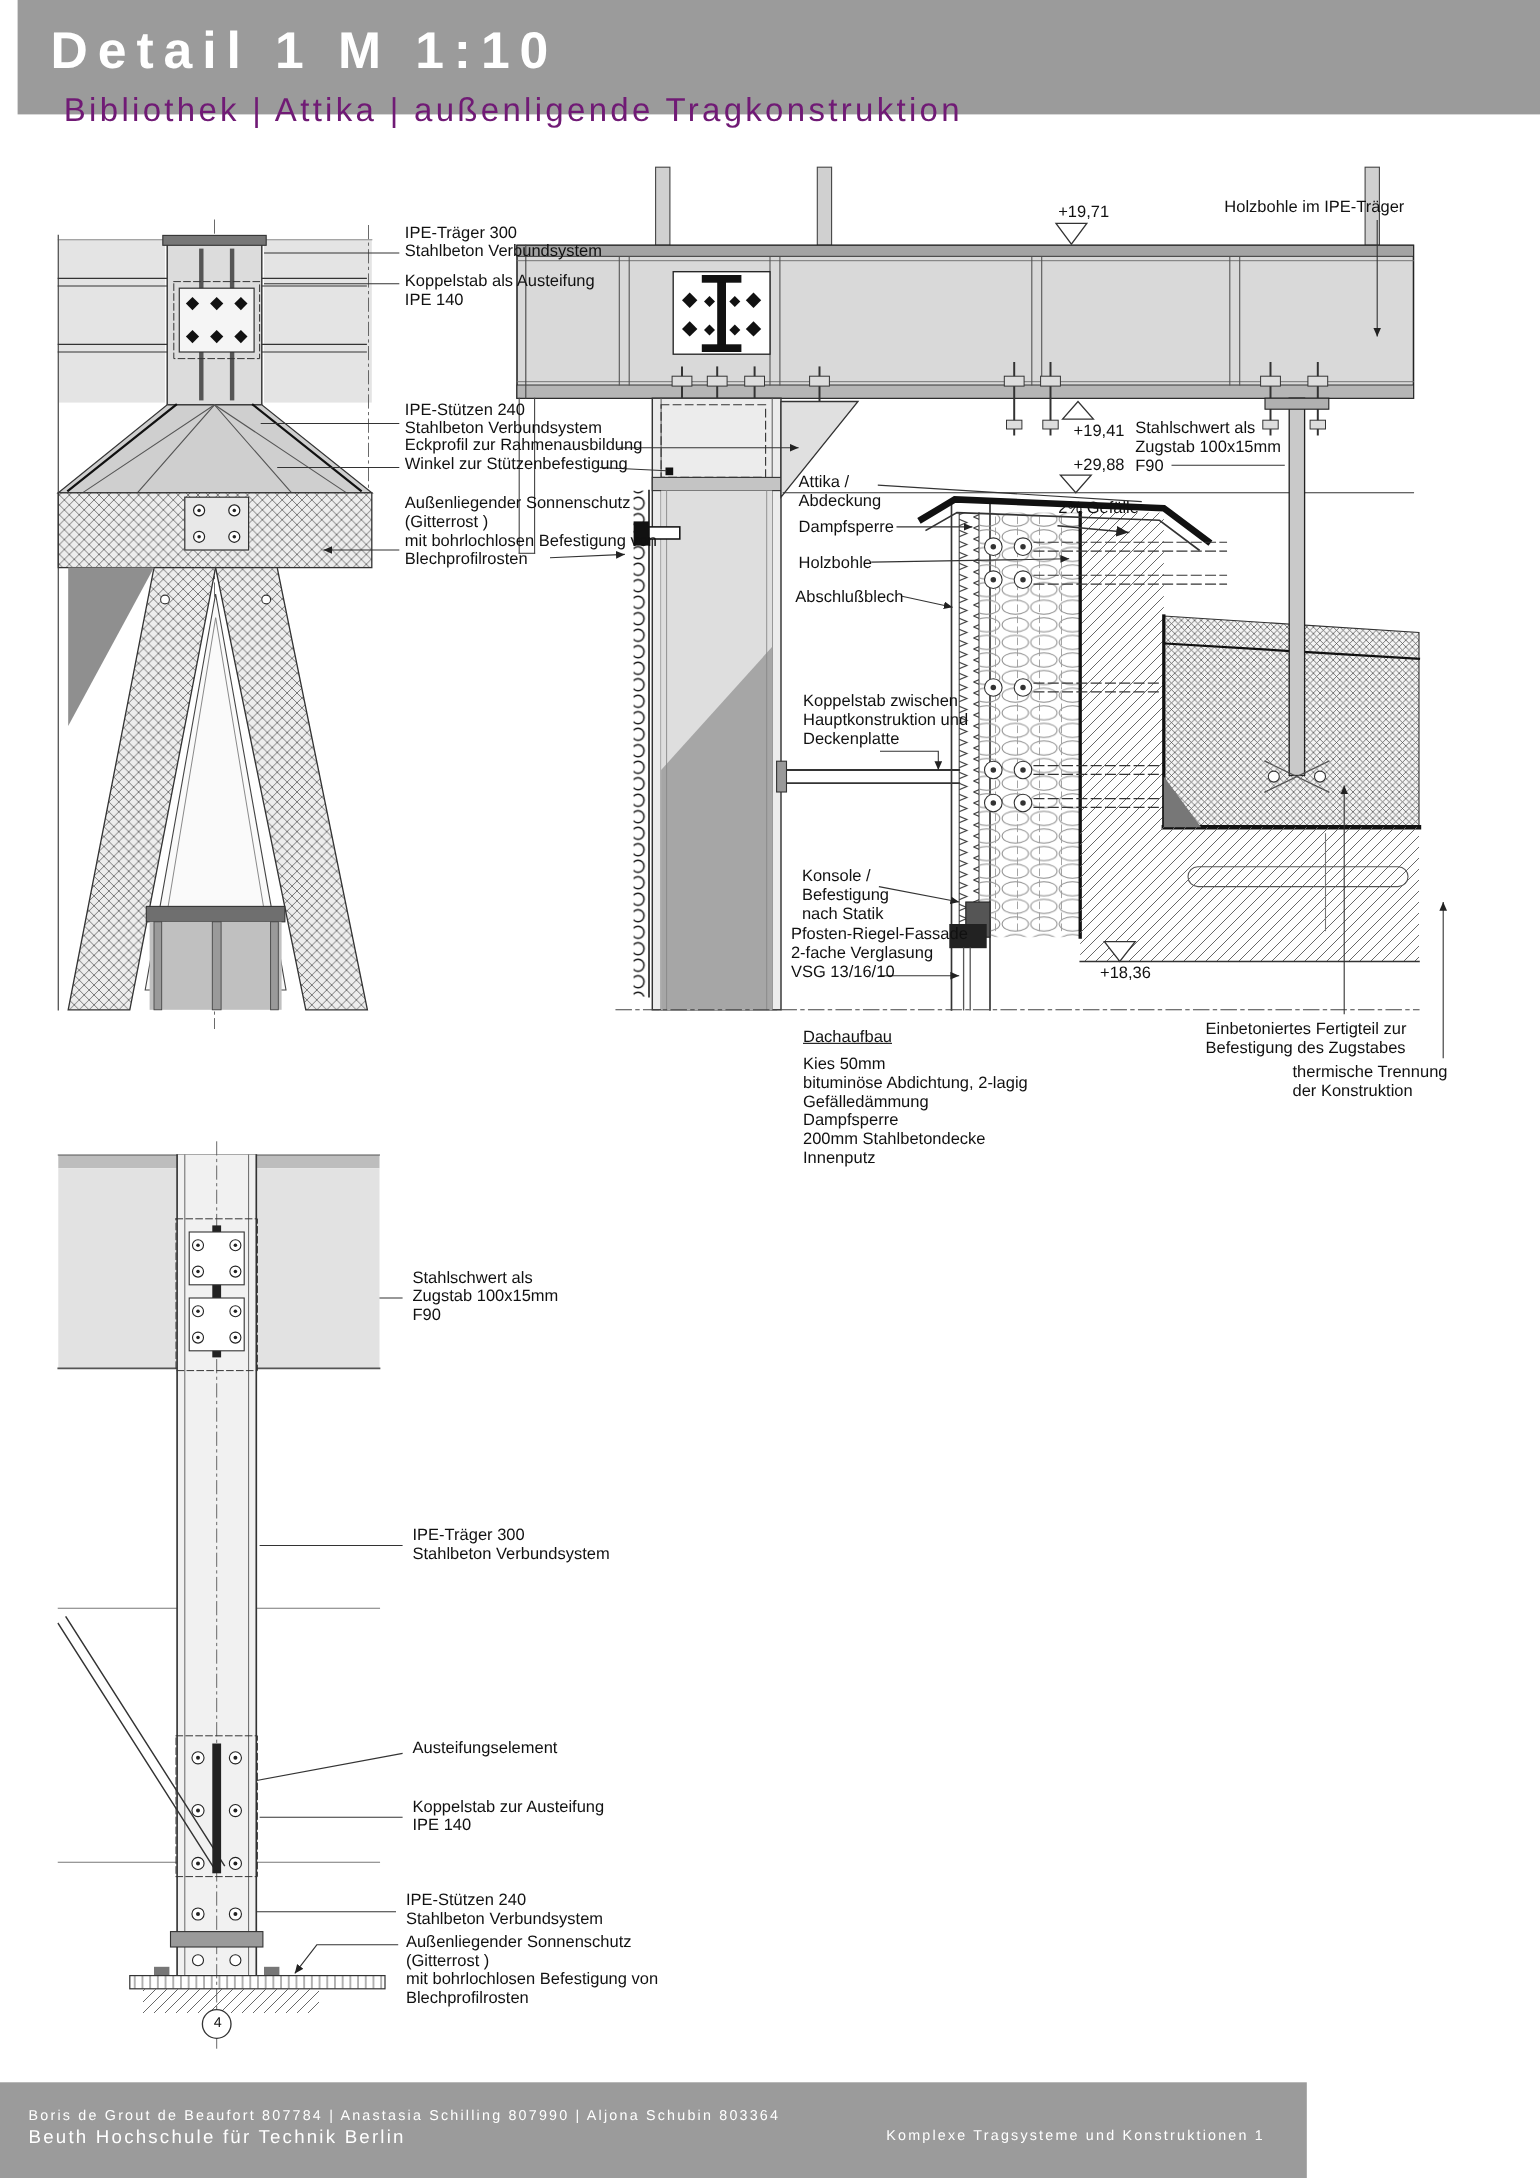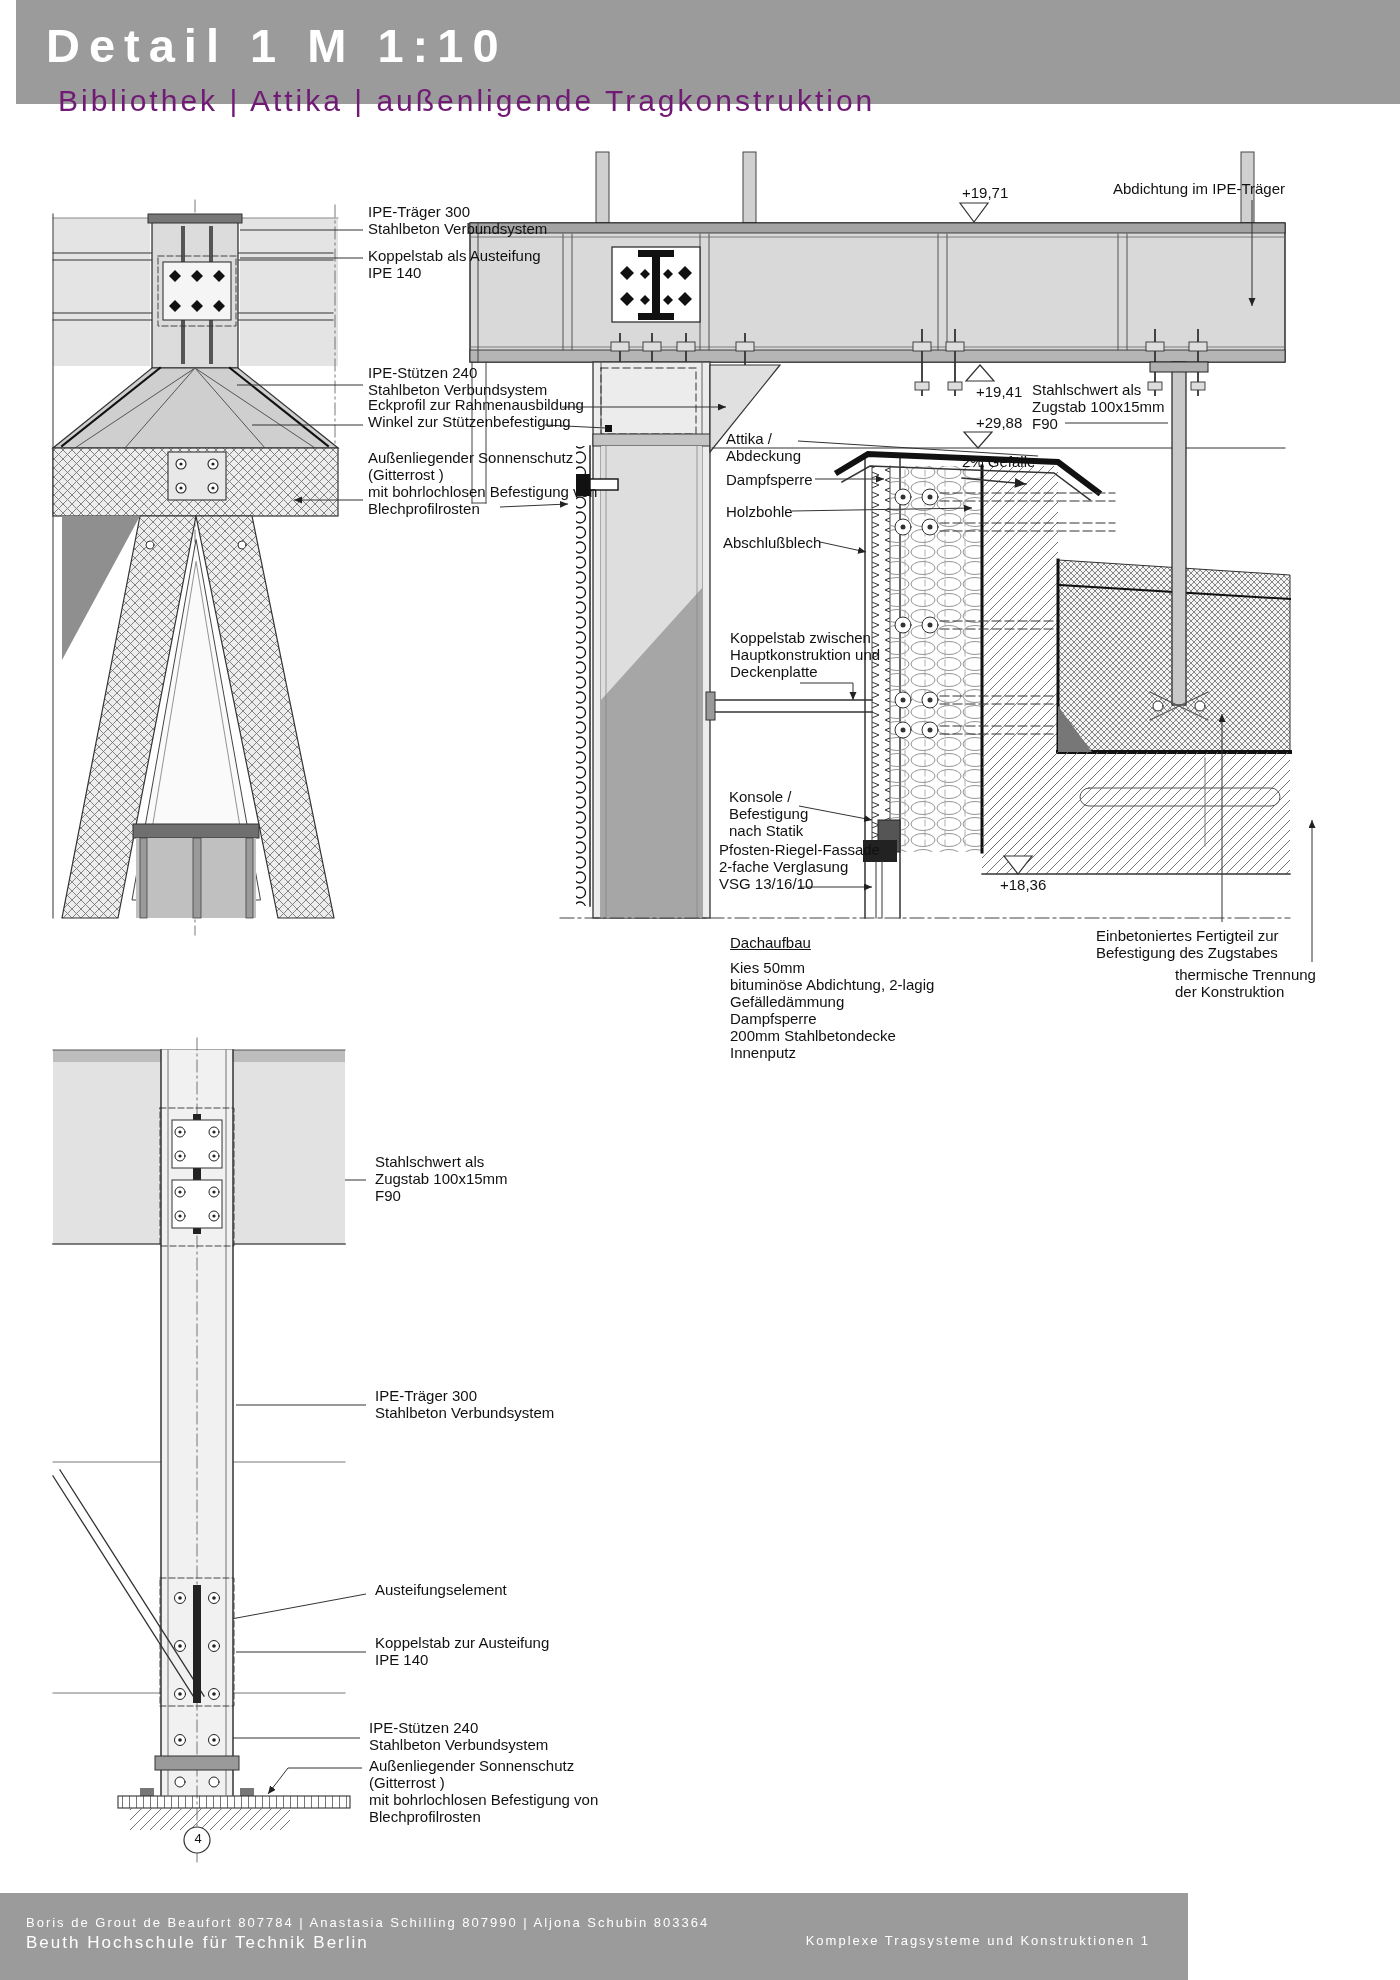--- a/index.html
+++ b/index.html
@@ -445,21 +445,21 @@
 IPE 140</div>
   <div class="lbl" style="left:368px;top:364px">IPE-Stützen 240
 Stahlbeton Verbundsystem</div>
   <div class="lbl" style="left:368px;top:396px">Eckprofil zur Rahmenausbildung</div>
   <div class="lbl" style="left:368px;top:413px">Winkel zur Stützenbefestigung</div>
   <div class="lbl" style="left:368px;top:449px">Außenliegender Sonnenschutz
 (Gitterrost )
 mit bohrlochlosen Befestigung von
 Blechprofilrosten</div>
 
-  <div class="lbl" style="left:1113px;top:180px">Abdichtung im IPE-Träger</div>
+  <div class="lbl" style="left:1113px;top:180px">Holzbohle im IPE-Träger</div>
   <div class="lbl" style="left:962px;top:184px">+19,71</div>
   <div class="lbl" style="left:976px;top:383px">+19,41</div>
   <div class="lbl" style="left:1032px;top:381px">Stahlschwert als
 Zugstab 100x15mm
 F90</div>
   <div class="lbl" style="left:976px;top:414px">+29,88</div>
   <div class="lbl" style="left:726px;top:430px">Attika /
 Abdeckung</div>
   <div class="lbl" style="left:726px;top:471px">Dampfsperre</div>
   <div class="lbl" style="left:726px;top:503px">Holzbohle</div>

